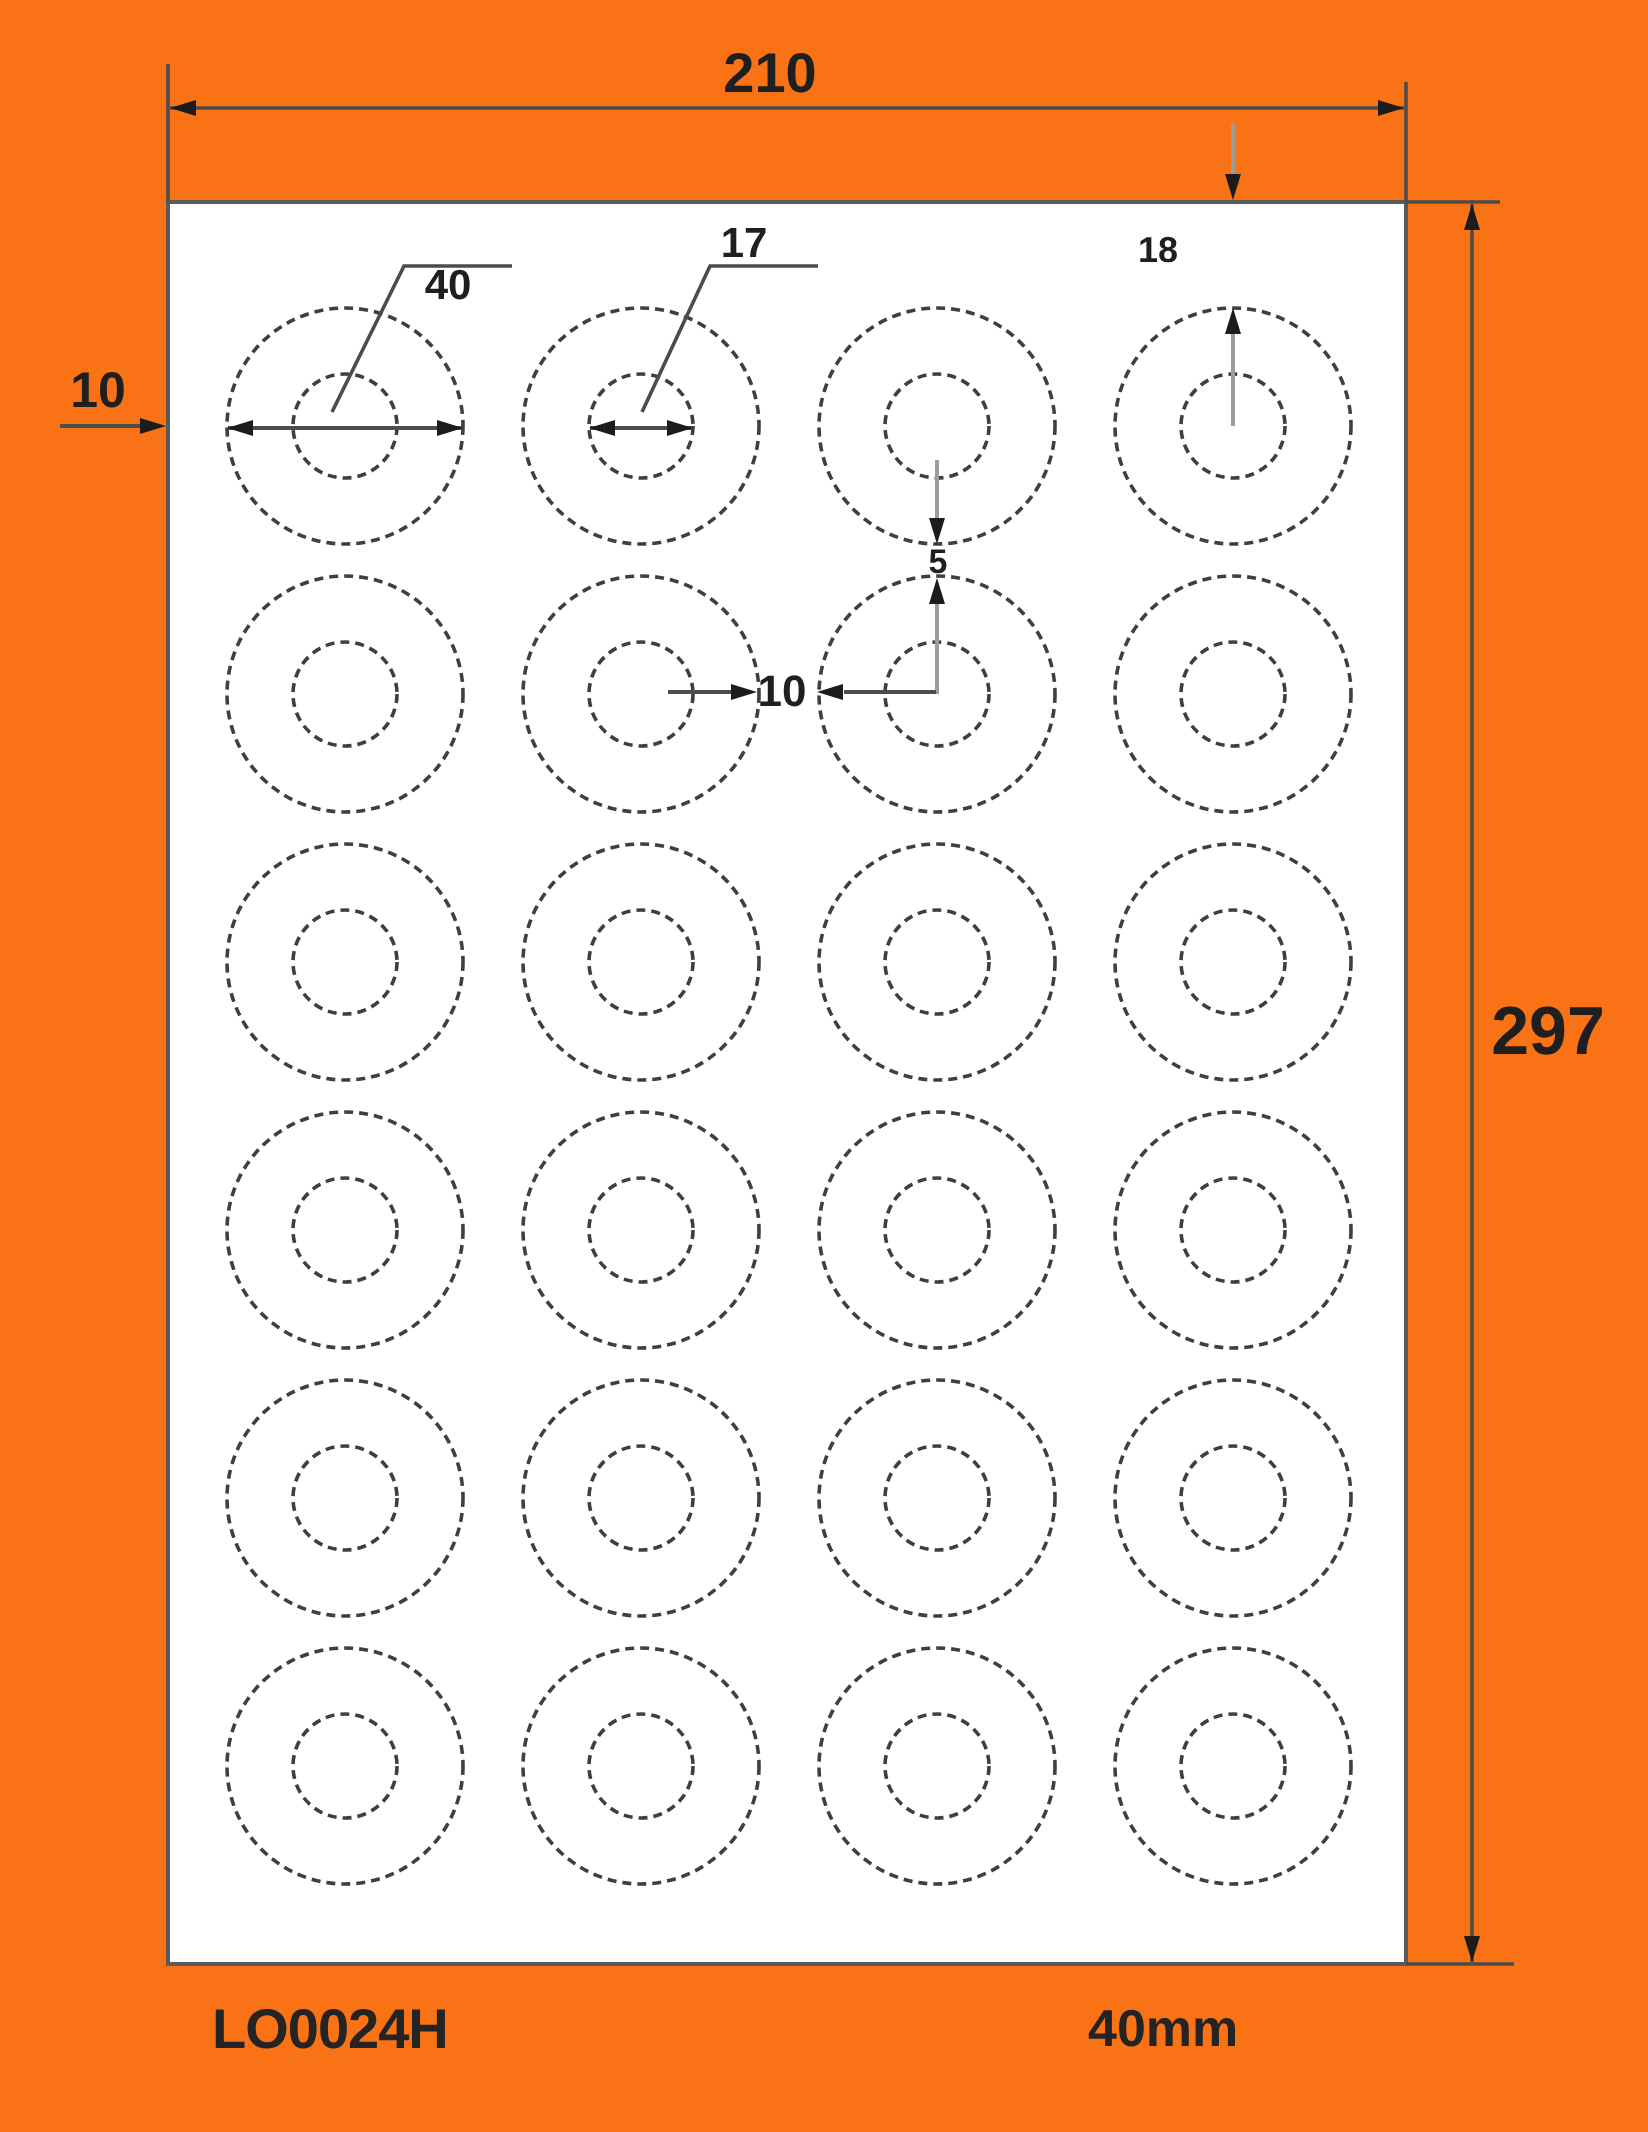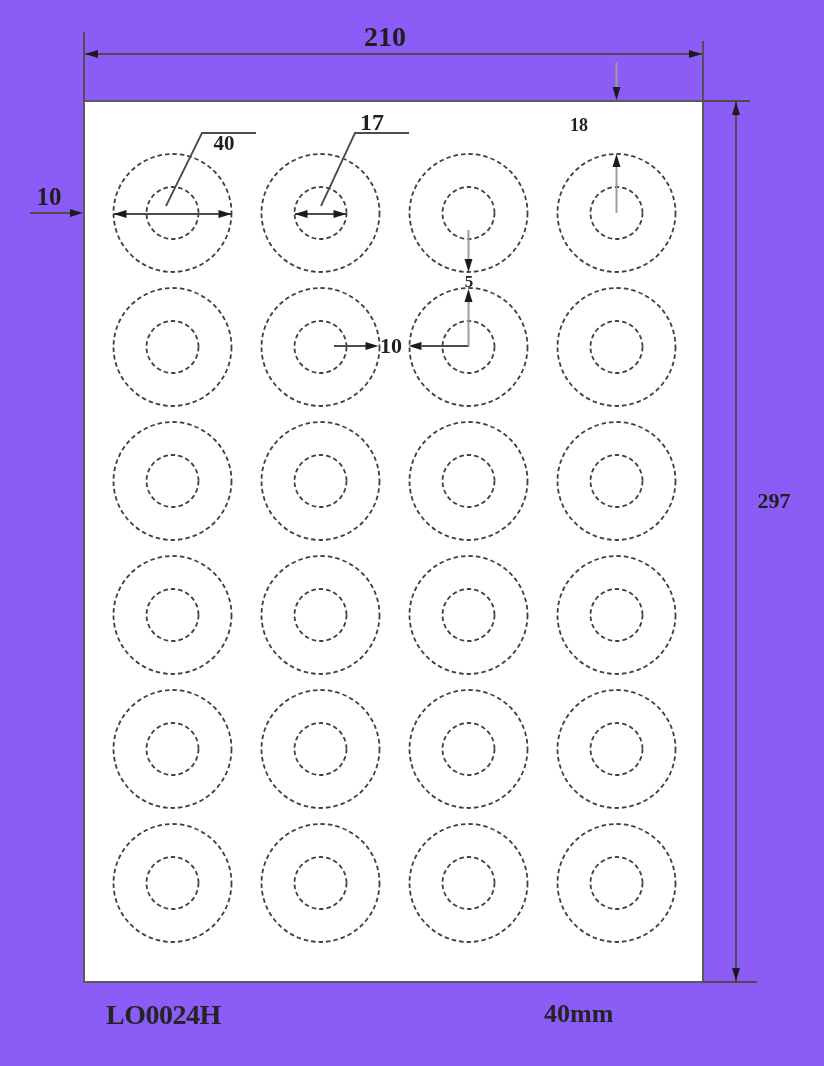--- a/index.html
+++ b/index.html
@@ -1,35 +1,35 @@
 <!DOCTYPE html>
 <html><head>
 <meta charset="utf-8">
 <style>
   html,body{margin:0;padding:0;background:#ffffff;}
   .stage{
     position:relative;
     width:824px;height:1066px;
-    background:#8b5cf6;
-    font-family:Liberation Serif, serif;
+    background:#f97316;
+    font-family:Liberation Sans, sans-serif;
     overflow:hidden;
   }
   .stage svg{position:absolute;left:0;top:0;}
   .dim{
     position:absolute;
     transform:translate(-50%,-50%);
     font-weight:700;
     color:#1f1f1f;
     white-space:nowrap;
     line-height:1;
   }
   #lbl-210{left:385px;top:37px;font-size:28px;}
-  #lbl-297{left:774px;top:501px;font-size:22px;}
+  #lbl-297{left:774px;top:516px;font-size:34px;}
   #lbl-40{left:224px;top:122px;font-size:21px;margin-top:21px;}
-  #lbl-17{left:372px;top:122px;font-size:24px;}
+  #lbl-17{left:372px;top:122px;font-size:21px;}
   #lbl-18{left:579px;top:125px;font-size:18px;}
   #lbl-10-left{left:49px;top:196px;font-size:25px;}
   #lbl-5{left:469px;top:281px;font-size:17px;}
   #lbl-10-gap{left:391px;top:346px;font-size:22px;}
   .footer-text{
     position:absolute;
     font-weight:700;
     color:#242424;
     white-space:nowrap;
     line-height:1;

